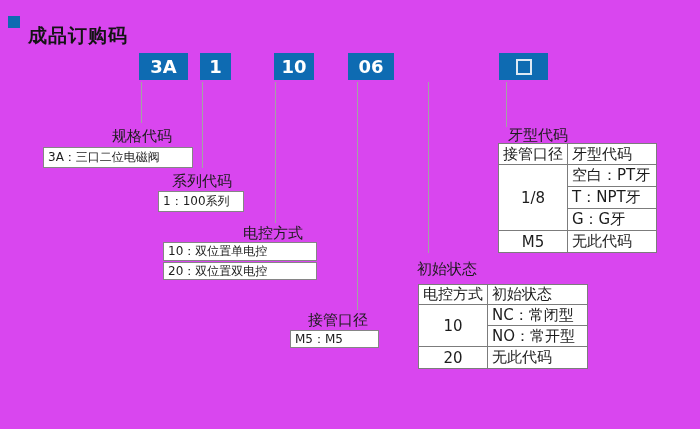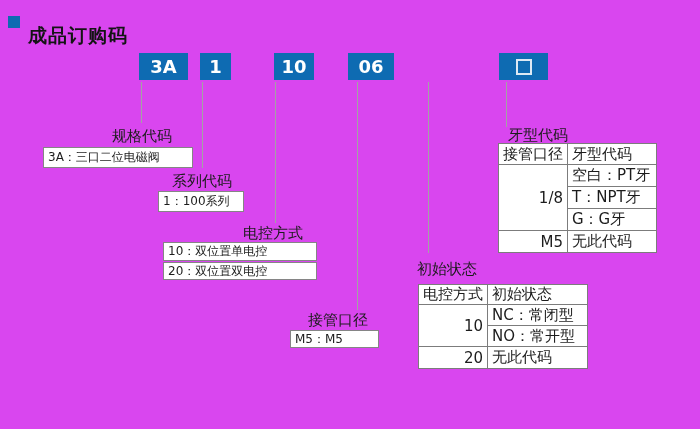--- a/index.html
+++ b/index.html
@@ -29,21 +29,21 @@
   .lbl{position:absolute;font-size:15px;line-height:17px;color:#1c1c1c;white-space:nowrap;}
   
   .abox{
     position:absolute;box-sizing:border-box;border:1px solid #858585;background:#ffffff;
     font-size:12px;color:#1c1c1c;white-space:nowrap;
     display:flex;align-items:center;padding-left:4px;
   }
   
   .tbl{position:absolute;border-collapse:collapse;font-size:15px;color:#1c1c1c;background:#ffffff;}
   .tbl td{border:1px solid #7c7c7c;padding:0 4px;white-space:nowrap;vertical-align:middle;}
-  .tbl td.ctr{text-align:right;margin-top:18px;}
+  .tbl td.ctr{text-align:center;margin-top:18px;}
   #initial-table td.c1{width:58px;}
   #initial-table td.c2{width:91px;}
   #initial-table tr.r0 td{height:19px;}
   #initial-table tr.r1 td{height:20px;}
   #initial-table tr.r2 td{height:20px;}
   #initial-table tr.r3 td{height:21px;}
   #thread-table td.c1{width:60px;}
   #thread-table td.c2{width:80px;}
   #thread-table tr.r0 td{height:20px;}
   #thread-table tr.rr td{height:21px;}

